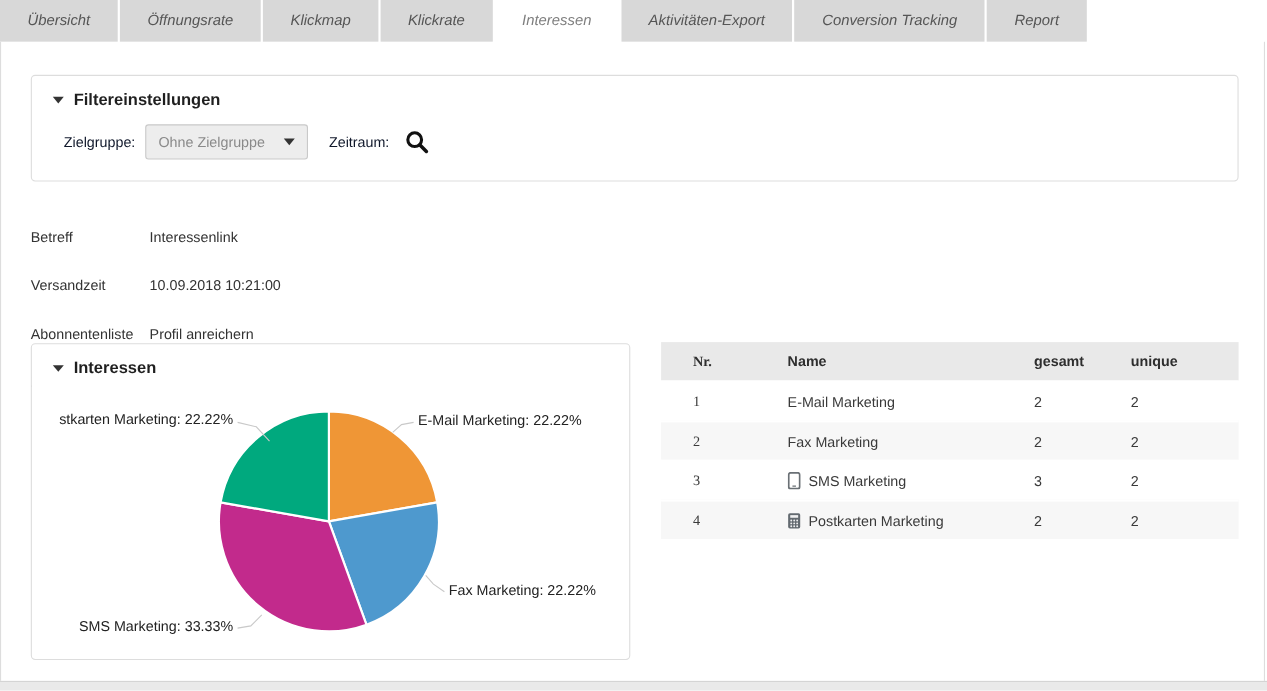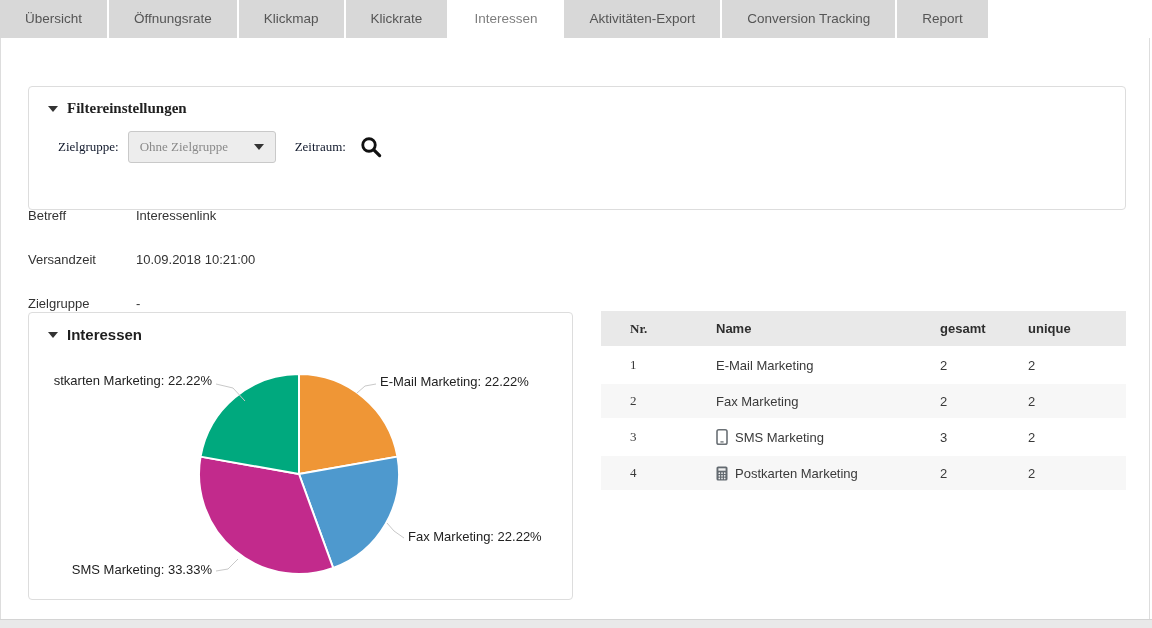--- a/index.html
+++ b/index.html
@@ -2,39 +2,39 @@
 <html><head>
 <meta charset="utf-8">
 <style>
   html,body{margin:0;padding:0;}
   body{
     width:1152px;height:628px;position:relative;overflow:hidden;
     background:#ffffff;font-family:"Liberation Sans",sans-serif;
     -webkit-font-smoothing:antialiased;
   }
   
-  .tab-bar{display:flex;height:38px;background:#ffffff;}
+  .tab-bar{display:flex;height:38px;background:#ffffff;font-style:italic;}
   .tab{
     padding:0 25px;line-height:38px;font-size:13.5px;color:#555;
     background:#d8d8d8;margin-right:2px;white-space:nowrap;cursor:pointer;
   }
   .tab.active{background:#ffffff;color:#7e7e7e;}
   
   .content{
     position:absolute;top:38px;left:0;width:1150px;height:581px;
     border-left:1px solid #ddd;border-right:1px solid #ddd;
     background:#fff;box-sizing:border-box;
   }
   .bottom-strip{
     position:absolute;left:0;bottom:0;width:1152px;height:9px;
     background:#e9e9e9;border-top:1px solid #d4d4d4;box-sizing:border-box;
   }
   
   .panel{position:absolute;background:#fff;border:1px solid #ddd;border-radius:4px;box-sizing:border-box;}
-  .filter-panel{left:27px;top:48px;width:1098px;height:124px;font-family:Liberation Serif, serif;}
+  .filter-panel{left:27px;top:30px;width:1098px;height:97px;}
   .interessen-panel{left:27px;top:274px;width:545px;height:288px;}
   .panel-header{display:flex;align-items:center;gap:9px;padding:13px 0 0 19px;cursor:pointer;}
   .caret-down{width:0;height:0;border-left:5px solid transparent;border-right:5px solid transparent;border-top:6px solid #333;}
   .panel-title{font-weight:bold;font-size:15px;color:#1f1f1f;}
   
   .filter-row{position:absolute;left:29px;top:44px;display:flex;align-items:center;}
   .inline-label{font-size:13px;color:#0f172a;margin-right:9px;}
   .dropdown{
     width:148px;height:32px;background:#ededed;border:1px solid #c9c9c9;border-radius:3px;
     display:flex;align-items:center;justify-content:space-between;
@@ -100,20 +100,24 @@
   </section>
 
   <div class="details">
     <div class="detail-row">
       <span class="detail-label">Betreff</span>
       <span class="detail-value">Interessenlink</span>
     </div>
     <div class="detail-row">
       <span class="detail-label">Versandzeit</span>
       <span class="detail-value">10.09.2018 10:21:00</span>
+    </div>
+    <div class="detail-row">
+      <span class="detail-label">Abonnentenliste</span>
+      <span class="detail-value">Profil anreichern</span>
     </div>
     <div class="detail-row">
       <span class="detail-label">Zielgruppe</span>
       <span class="detail-value">-</span>
     </div>
   </div>
 
   <section class="panel interessen-panel">
     <div class="panel-header">
       <span class="caret-down"></span>

